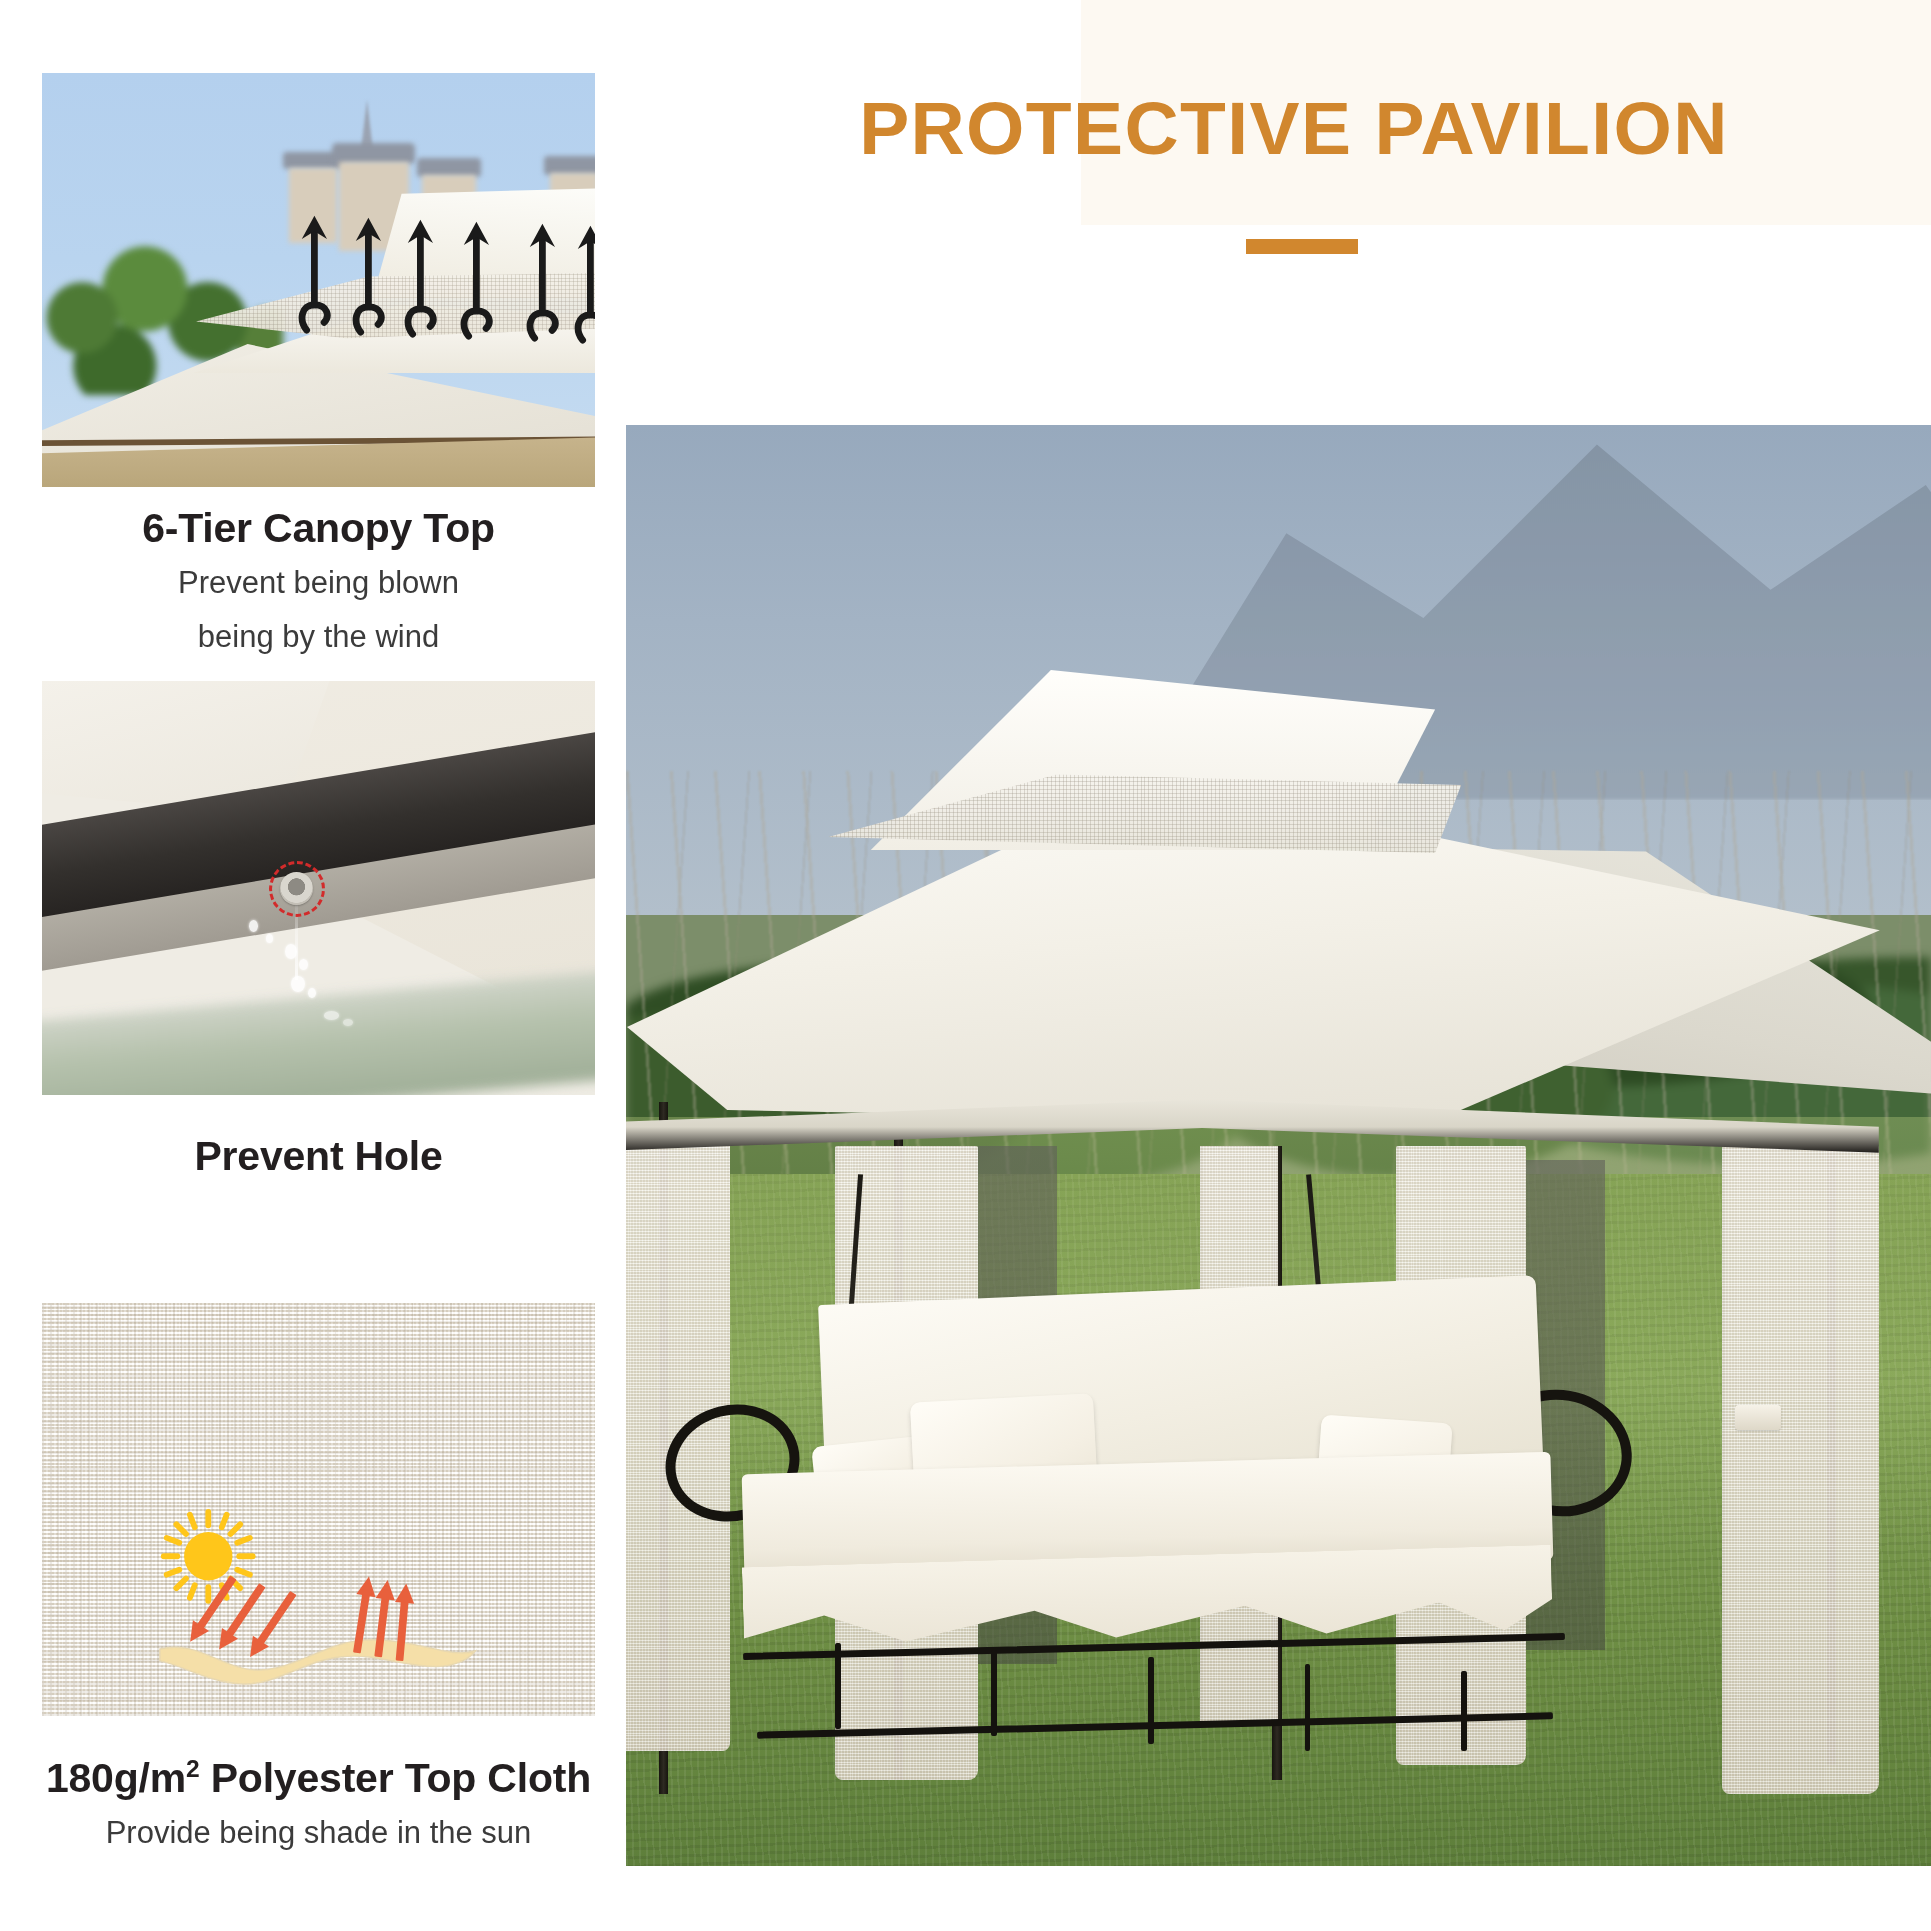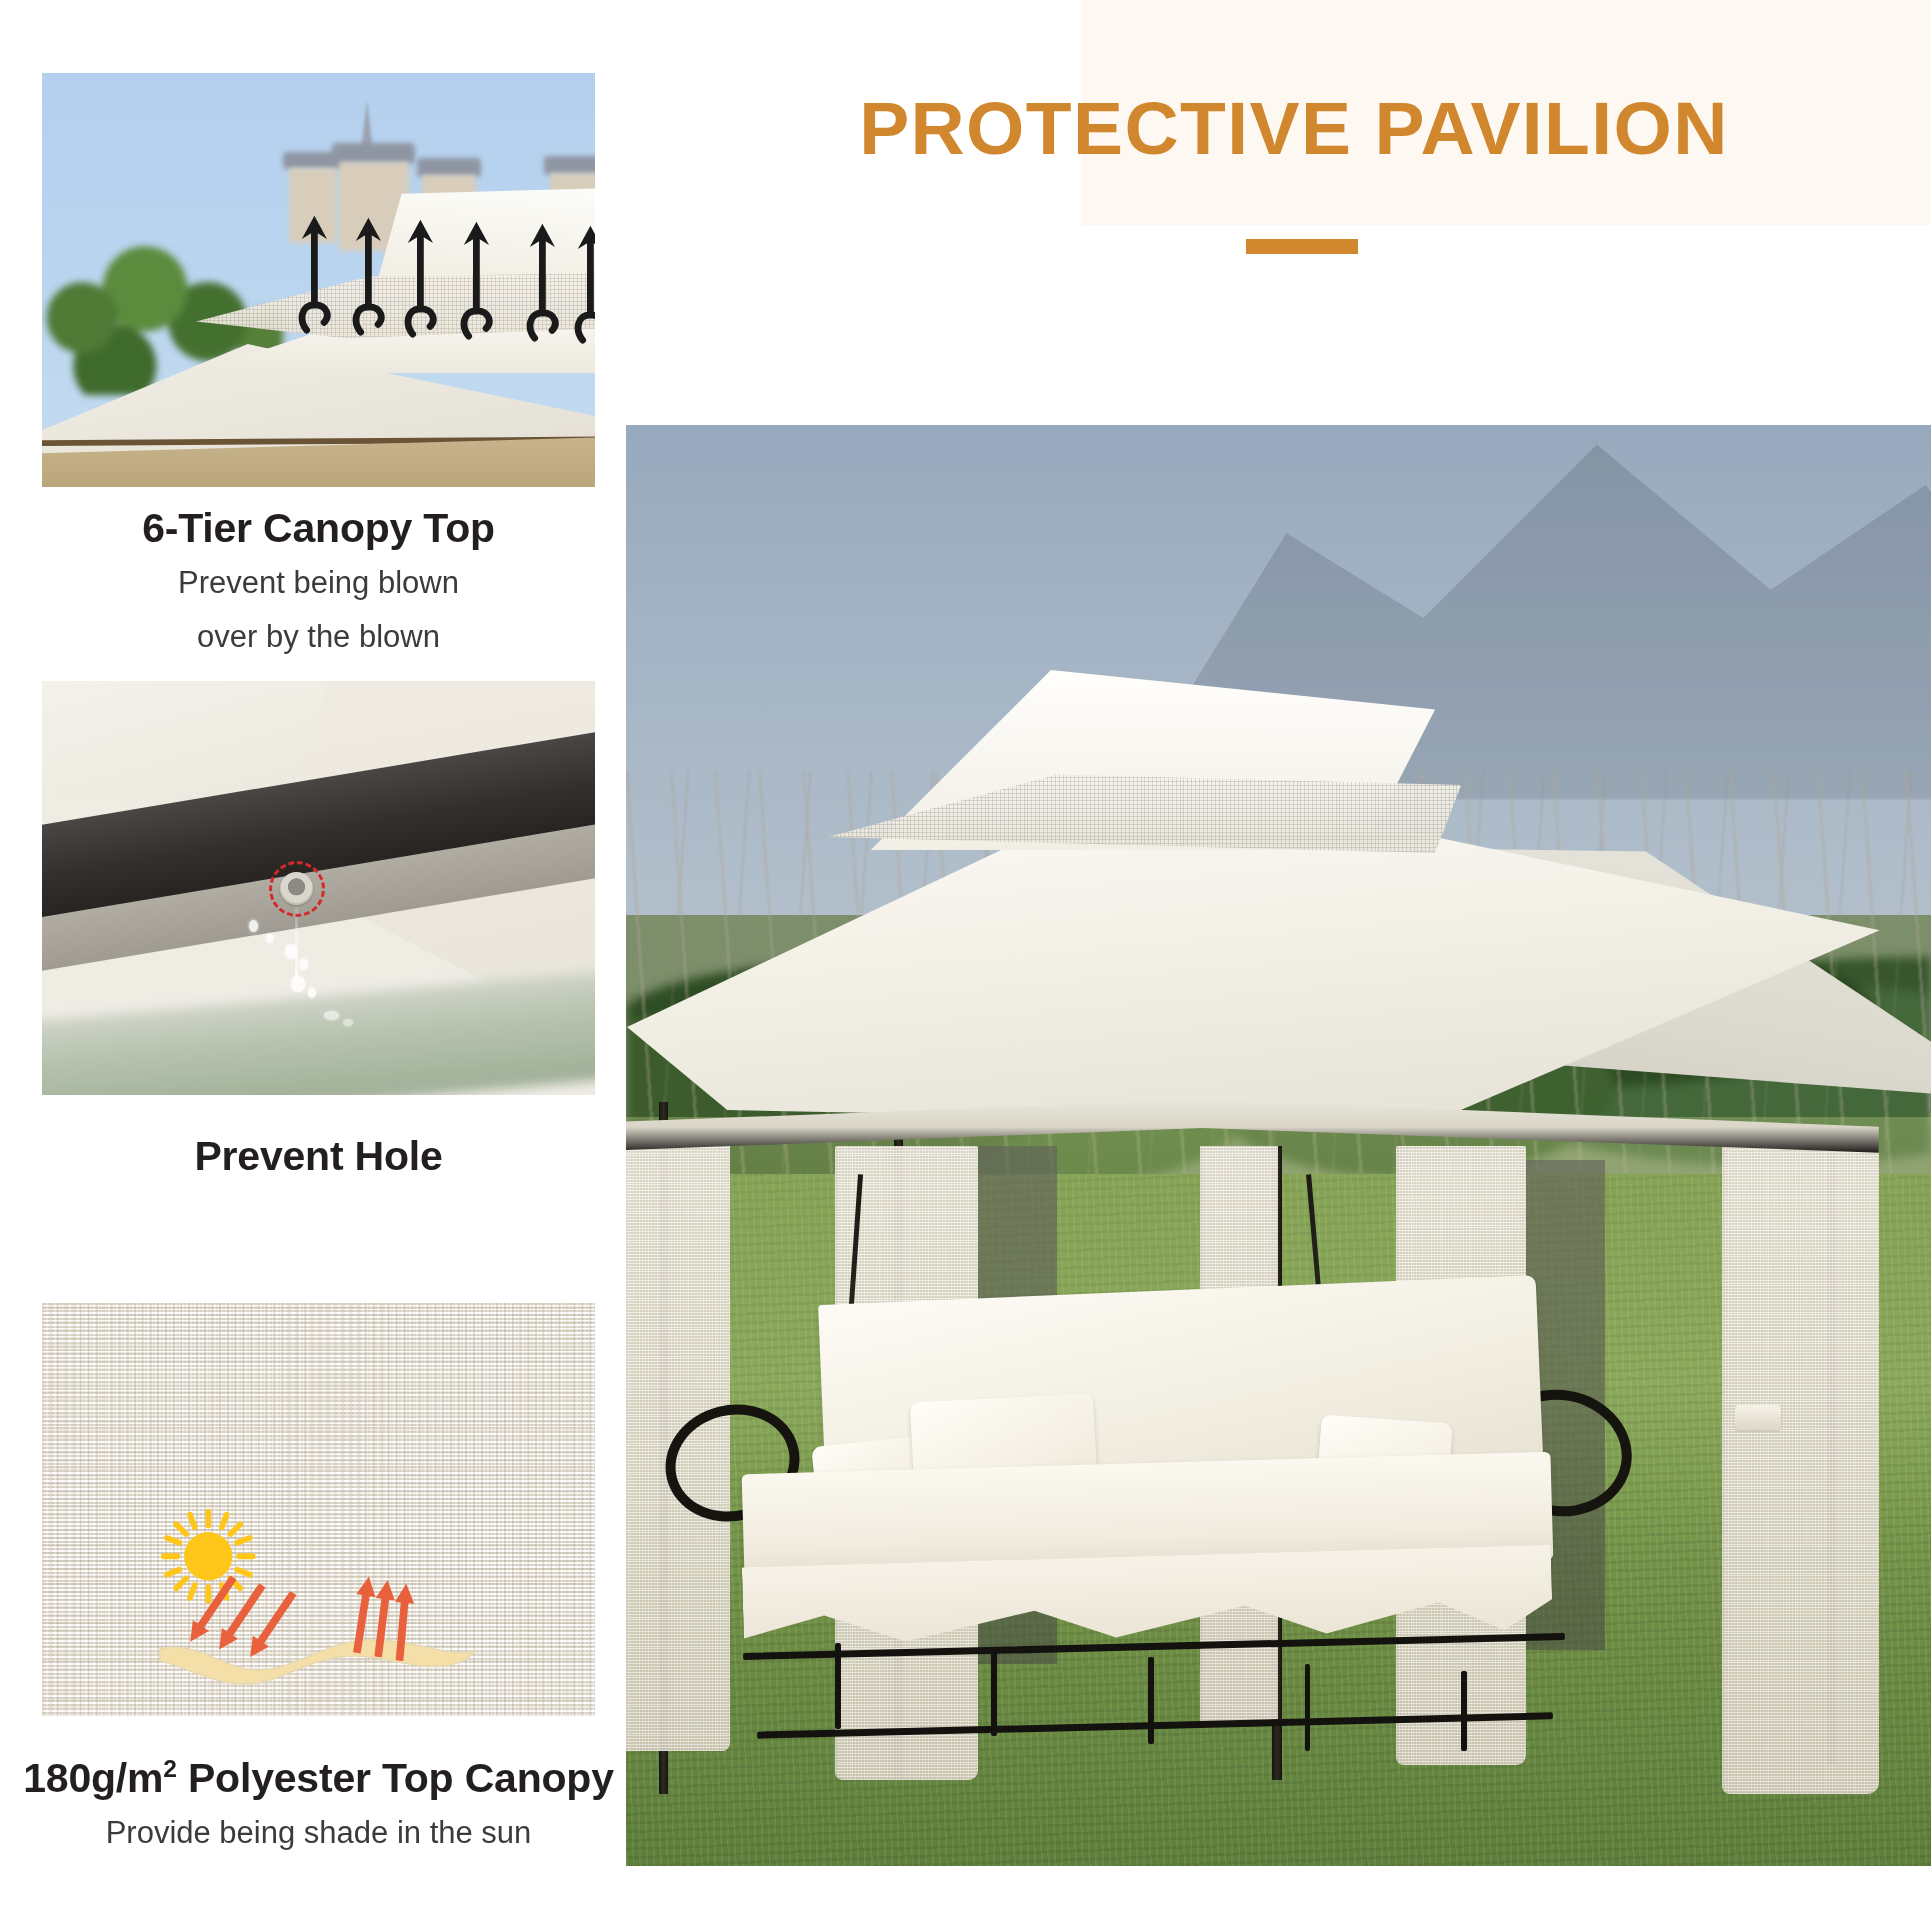--- a/index.html
+++ b/index.html
@@ -376,21 +376,21 @@
     <svg class="airflow-arrow" style="left:529px;top:145px;" width="64" height="126" viewBox="0 0 66 130">
       <path d="M12 126 C4 116 6 100 20 100 C34 100 36 112 30 118" stroke="#1a1a1a" stroke-width="7" fill="none" stroke-linecap="round"></path>
       <path d="M20 100 L20 22" stroke="#1a1a1a" stroke-width="7" fill="none" stroke-linecap="round"></path>
       <path d="M20 8 L33 32 L20 24 L7 32 Z" fill="#1a1a1a"></path>
     </svg>
   </div>
 
   <div class="caption" id="cap-1">
     <div class="cap-title">6-Tier Canopy Top</div>
     <div class="cap-sub">Prevent being blown</div>
-    <div class="cap-sub">over by the blown</div>
+    <div class="cap-sub">being by the wind</div>
   </div>
 
   <div class="thumb" id="thumb-2">
     <div class="t2-bg"></div>
     <div class="t2-canopy"></div>
     <div class="t2-canopy-2"></div>
     <div class="t2-under"></div>
     <div class="t2-rail-grey"></div>
     <div class="t2-rail-thin"></div>
     <div class="t2-rail-dark"></div>
@@ -469,21 +469,21 @@
         <g transform="translate(250,158) rotate(5)">
           <rect x="-4" y="-60" width="8" height="62" rx="1"></rect>
           <path d="M-10 -58 L10 -58 L0 -78 Z"></path>
         </g>
       </g>
     </svg>
   </div>
 
   <div class="caption" id="cap-3">
     <div class="cap-title">
-      <span>180g/m</span><span class="sup">2</span><span> Polyester Top Canopy</span>
+      <span>180g/m</span><span class="sup">2</span><span> Polyester Top Cloth</span>
     </div>
     <div class="cap-sub">Provide being shade in the sun</div>
   </div>
 
   <div class="hero">
     <div class="h-sky"></div>
     <div class="h-mountain"></div>
     <div class="h-treeline"></div>
     <div class="h-trunks"></div>
     <div class="h-grass"></div>

